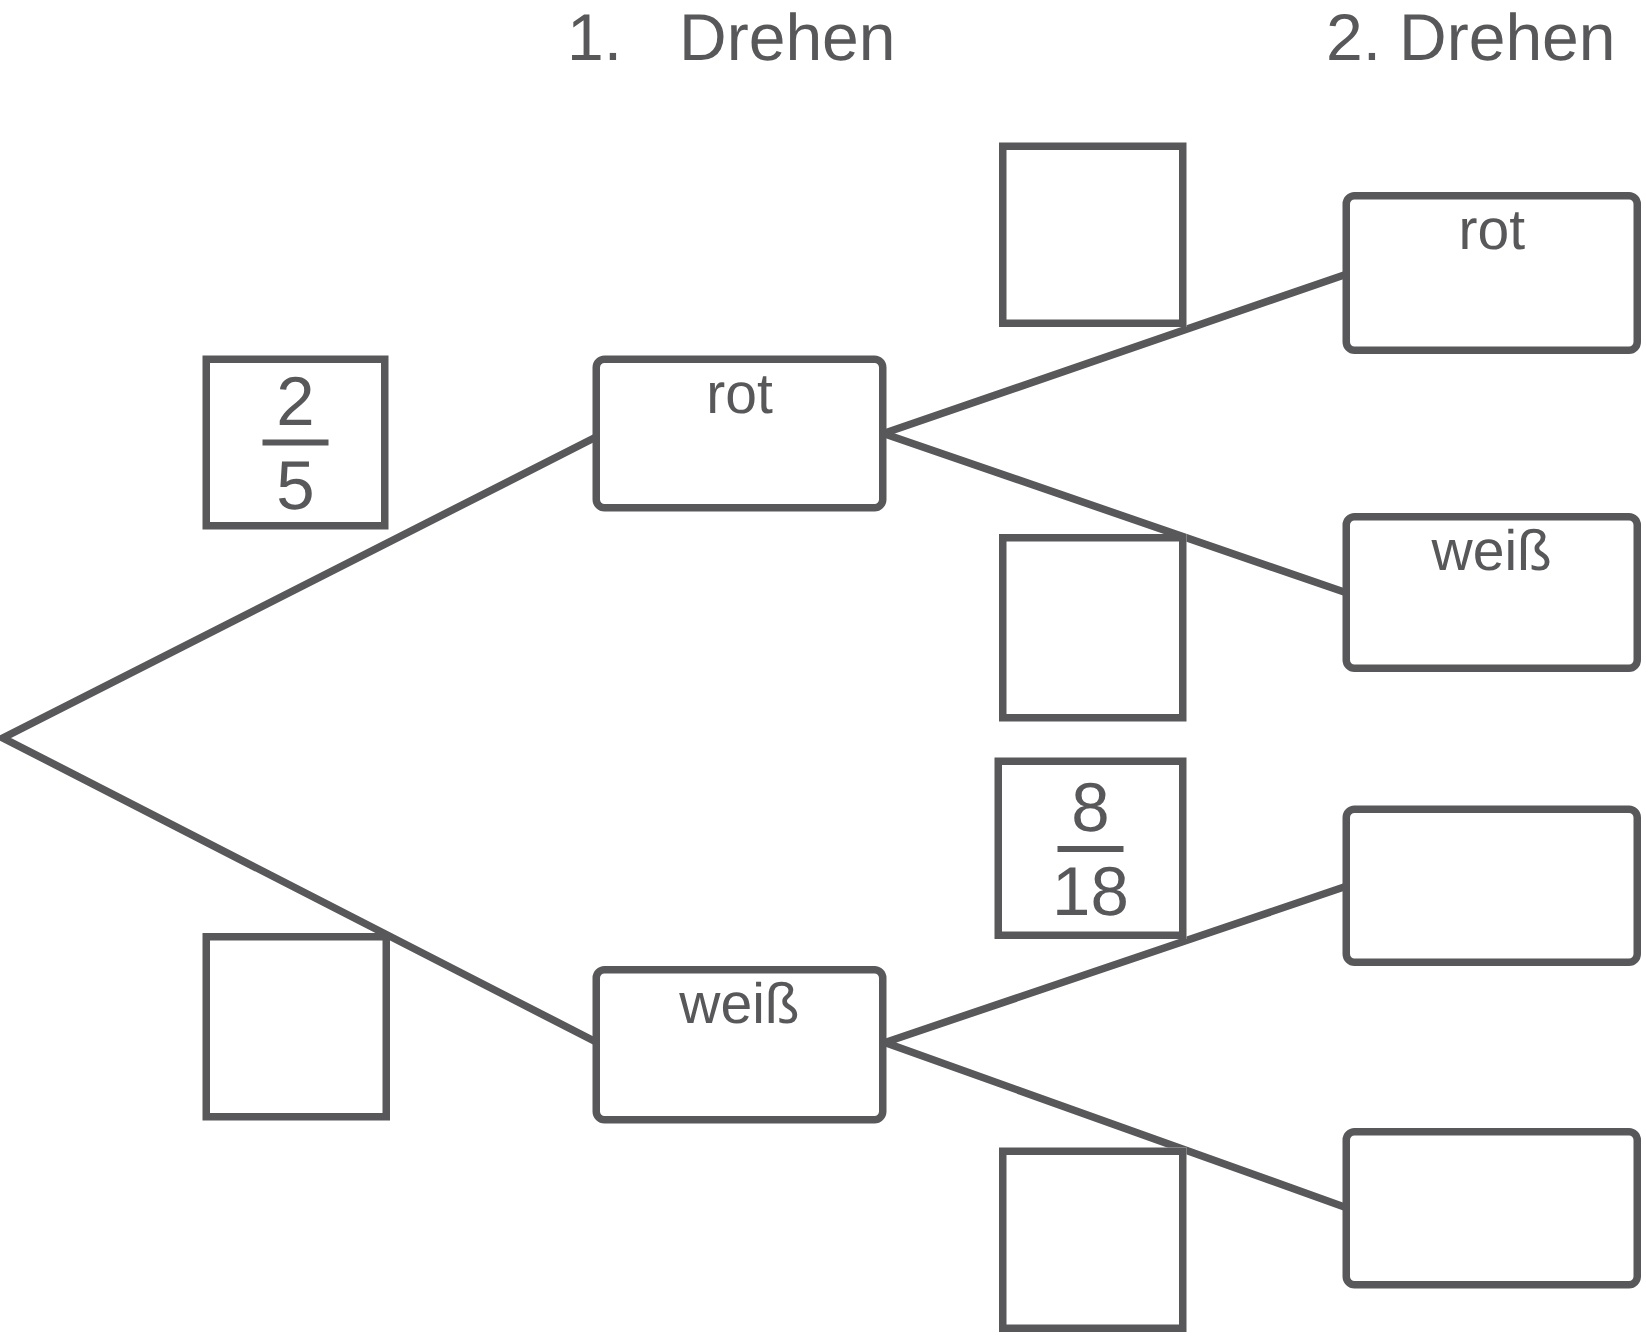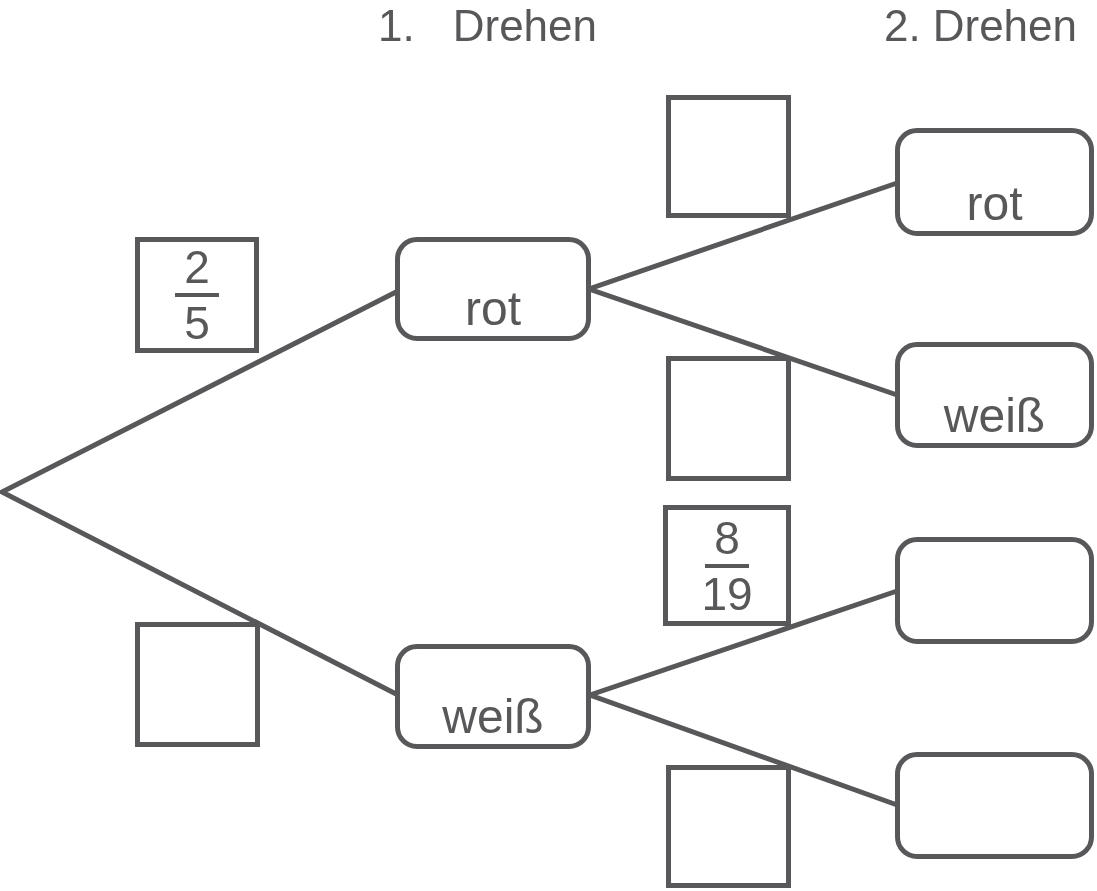--- a/index.html
+++ b/index.html
@@ -58,26 +58,26 @@
     width: 44px;
     height: 4px;
     background: #58585a;
     margin: 3px 0;
   }
 
   .node {
     position: absolute;
     box-sizing: border-box;
     border: 5px solid #58585a;
-    border-radius: 22px;
+    border-radius: 8px;
     background: #ffffff;
     display: flex;
-    align-items: flex-end;
+    align-items: flex-start;
     justify-content: center;
-    font-size: 48px;
+    font-size: 38px;
   }
   #node-rot         { left: 395px; top: 237px; width: 196px; height: 104px; }
   #node-weiss       { left: 395px; top: 644px; width: 196px; height: 105px; }
   #node-rot-rot     { left: 895px; top: 128px; width: 199px; height: 108px; }
   #node-rot-weiss   { left: 895px; top: 342px; width: 199px; height: 106px; }
   #node-weiss-rot   { left: 895px; top: 537px; width: 199px; height: 107px; }
   #node-weiss-weiss { left: 895px; top: 752px; width: 199px; height: 107px; }
 </style>
 </head>
 <body>
@@ -106,21 +106,21 @@
       <span>5</span>
     </div>
   </div>
   <div class="prob-box" id="prob-weiss"></div>
   <div class="prob-box" id="prob-rot-rot"></div>
   <div class="prob-box" id="prob-rot-weiss"></div>
   <div class="prob-box" id="prob-weiss-rot">
     <div class="fraction">
       <span>8</span>
       <span class="frac-bar"></span>
-      <span>19</span>
+      <span>18</span>
     </div>
   </div>
   <div class="prob-box" id="prob-weiss-weiss"></div>
 
   <div class="node" id="node-rot">
     <span>rot</span>
   </div>
   <div class="node" id="node-weiss">
     <span>weiß</span>
   </div>

